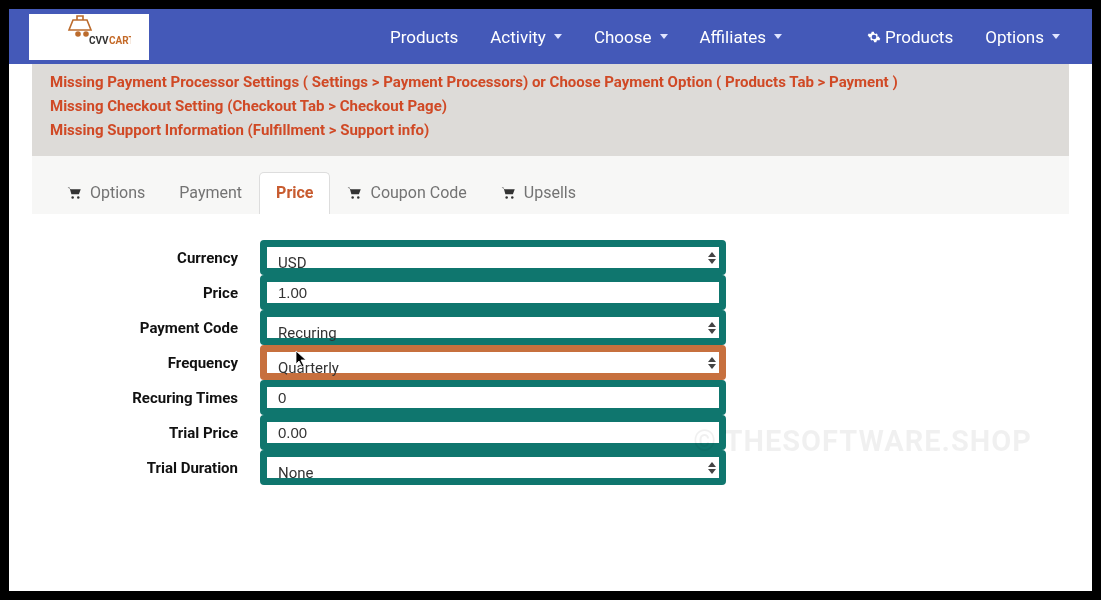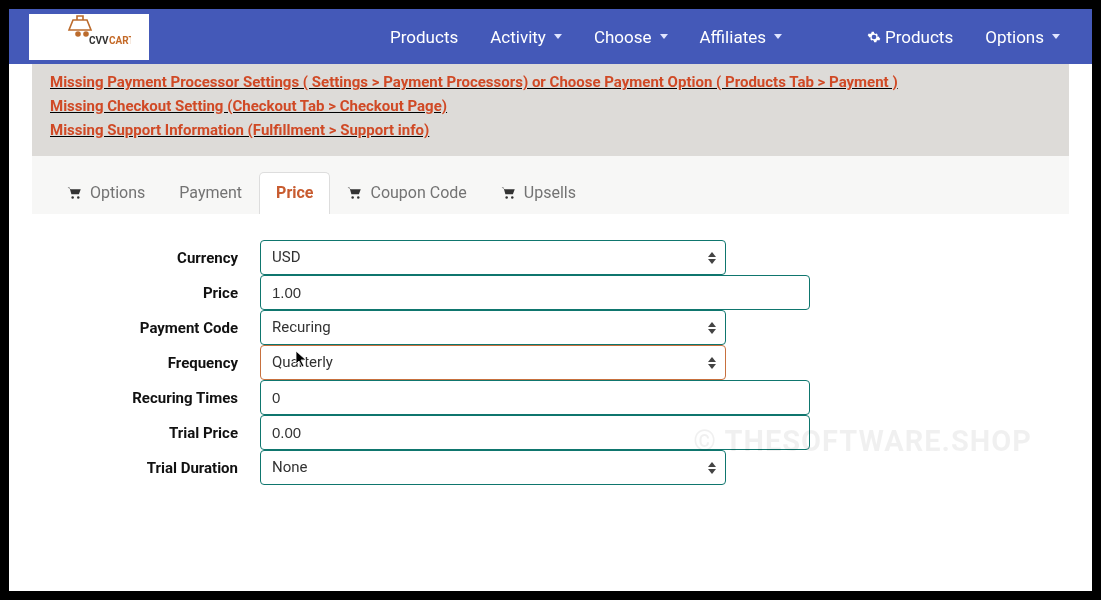--- a/index.html
+++ b/index.html
@@ -8,31 +8,31 @@
   .viewport{width:100%;height:100%;background:#fff;position:relative;overflow:hidden}
   .navbar{height:55px;background:#4459b8;display:flex;align-items:center;padding:0 20px;color:#fff}
   .logo{width:120px;height:46px;background:#fff;display:flex;justify-content:center;margin-right:auto;border-radius:0}
   .logo-svg{width:84px;height:36px}
   .nav-items{display:flex;align-items:center;gap:8px}
   .nav-link{color:#fff;font-size:17px;padding:8px 12px;cursor:pointer;display:flex;align-items:center;gap:4px}
   .nav-link .caret{width:0;height:0;border-left:4px solid transparent;border-right:4px solid transparent;border-top:5px solid #e0e5ff;display:inline-block;margin-left:4px}
   .nav-spacer{width:45px}
   .gear-icon{width:14px;height:14px;display:inline-block}
   .content{padding:0 23px;position:relative}
-  .alerts{background:#dddbd8;padding:6px 18px 14px;text-decoration:underline;}
+  .alerts{background:#dddbd8;padding:6px 18px 14px;}
   .alert-line{color:#d04925;font-weight:700;font-size:15px;line-height:24px}
   .tabs{display:flex;align-items:center;padding:16px 18px 0;background:#f7f7f6}
   .tab{padding:10px 16px 12px;font-size:16px;color:#737373;cursor:pointer;display:flex;align-items:center;gap:8px;border:1px solid transparent;border-bottom:none}
   .tab.active{background:#fff;border-color:#ddd;border-radius:5px 5px 0 0;font-weight:700;color:#c85c30}
   .tab .cart{width:15px;height:14px;display:inline-block}
   .form-area{background:#fff;padding:26px 24px}
   .form-row{display:flex;align-items:center;}
   .form-label{width:204px;text-align:right;font-weight:700;font-size:15px;color:#111;padding-right:22px}
-  .control{width:550px}
-  .input,.select{width:100%;height:35px;border:1px solid #0f766e;border-radius:4px;padding:0 11px;font-size:15px;color:#333;background:#fff;appearance:none;position:relative}
+  .control{width:466px}
+  .input,.select{width:100%;height:35px;border:7px solid #0f766e;border-radius:4px;padding:0 11px;font-size:15px;color:#333;background:#fff;appearance:none;position:relative}
   .select-wrapper{position:relative;width:466px}
   .select-wrapper::after{content:"";position:absolute;right:7px;top:7px;width:10px;height:20px;background:
       linear-gradient(to bottom,transparent 0,transparent 40%,#555 40%,#555 60%,transparent 60%) no-repeat;
       pointer-events:none;display:none}
   .select-caret{position:absolute;right:8px;top:50%;transform:translateY(-50%);pointer-events:none;width:10px;height:18px;display:flex;flex-direction:column;justify-content:center;gap:2px}
   .select-caret::before{content:"";width:0;height:0;border-left:4px solid transparent;border-right:4px solid transparent;border-bottom:5px solid #444}
   .select-caret::after{content:"";width:0;height:0;border-left:4px solid transparent;border-right:4px solid transparent;border-top:5px solid #444}
   .input.freq,.select.freq{border-color:#c7703e}
   .watermark{position:absolute;right:60px;top:415px;font-size:29px;font-weight:700;color:rgba(0,0,0,0.06);letter-spacing:1px;pointer-events:none;white-space:nowrap}
   .cursor{position:absolute;left:286px;top:341px;width:14px;height:18px;pointer-events:none}

